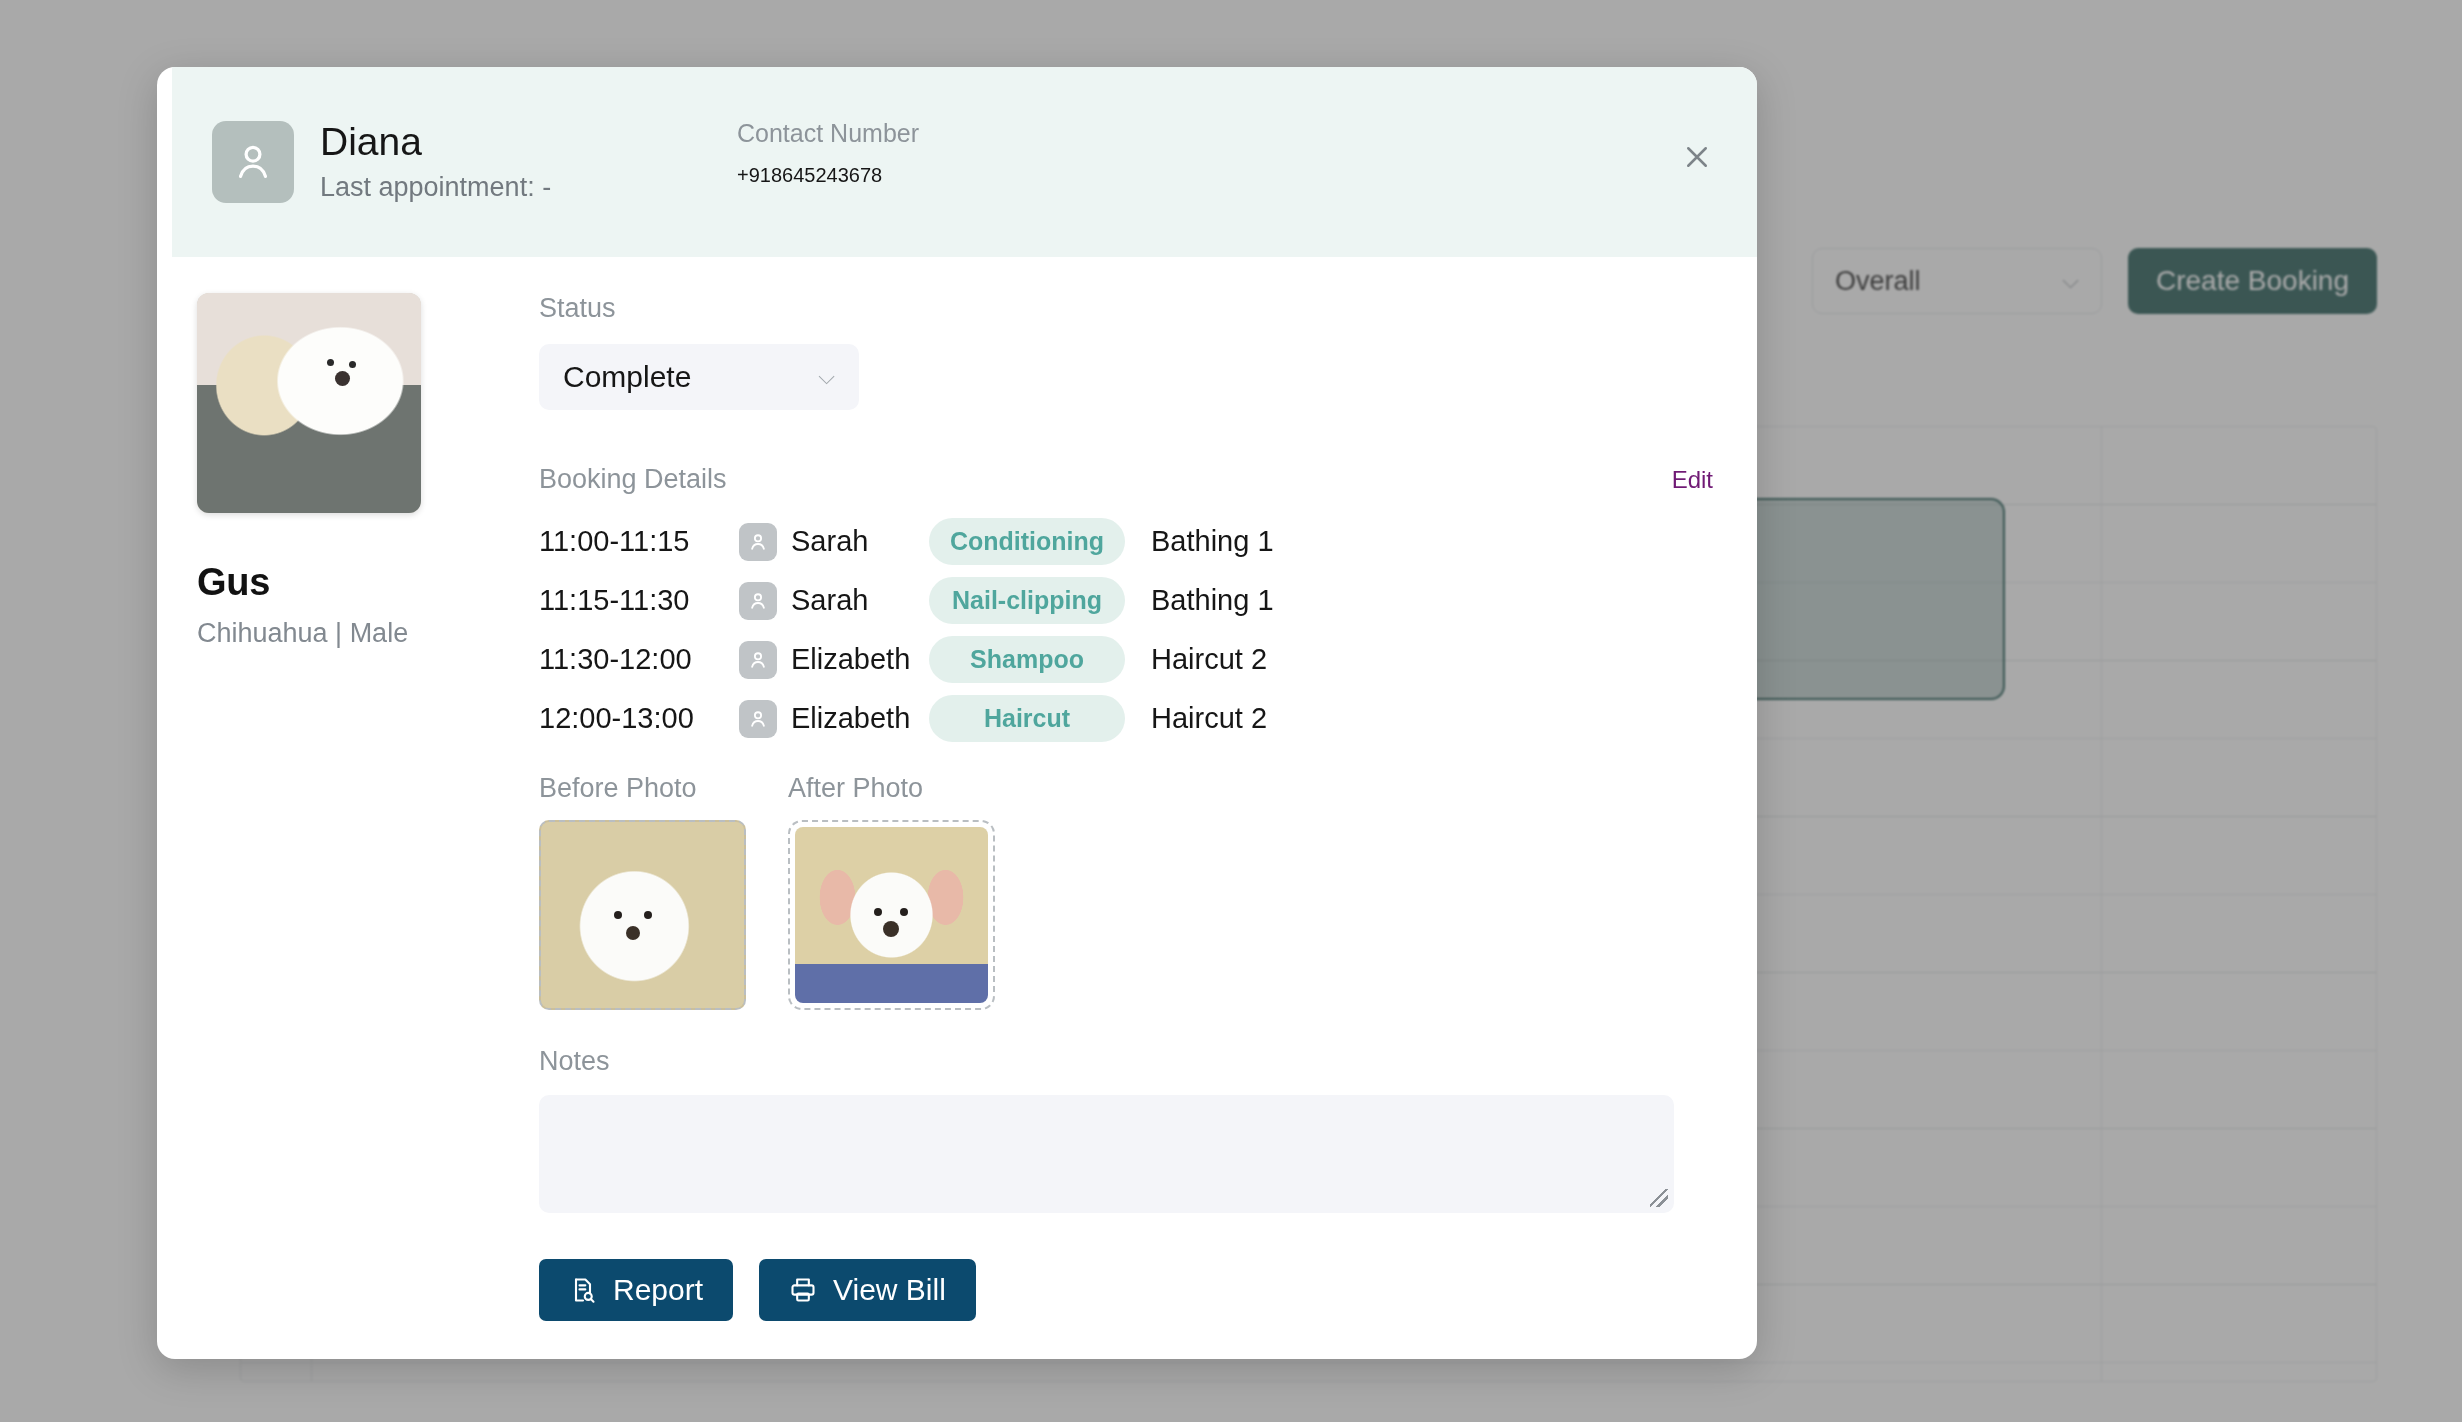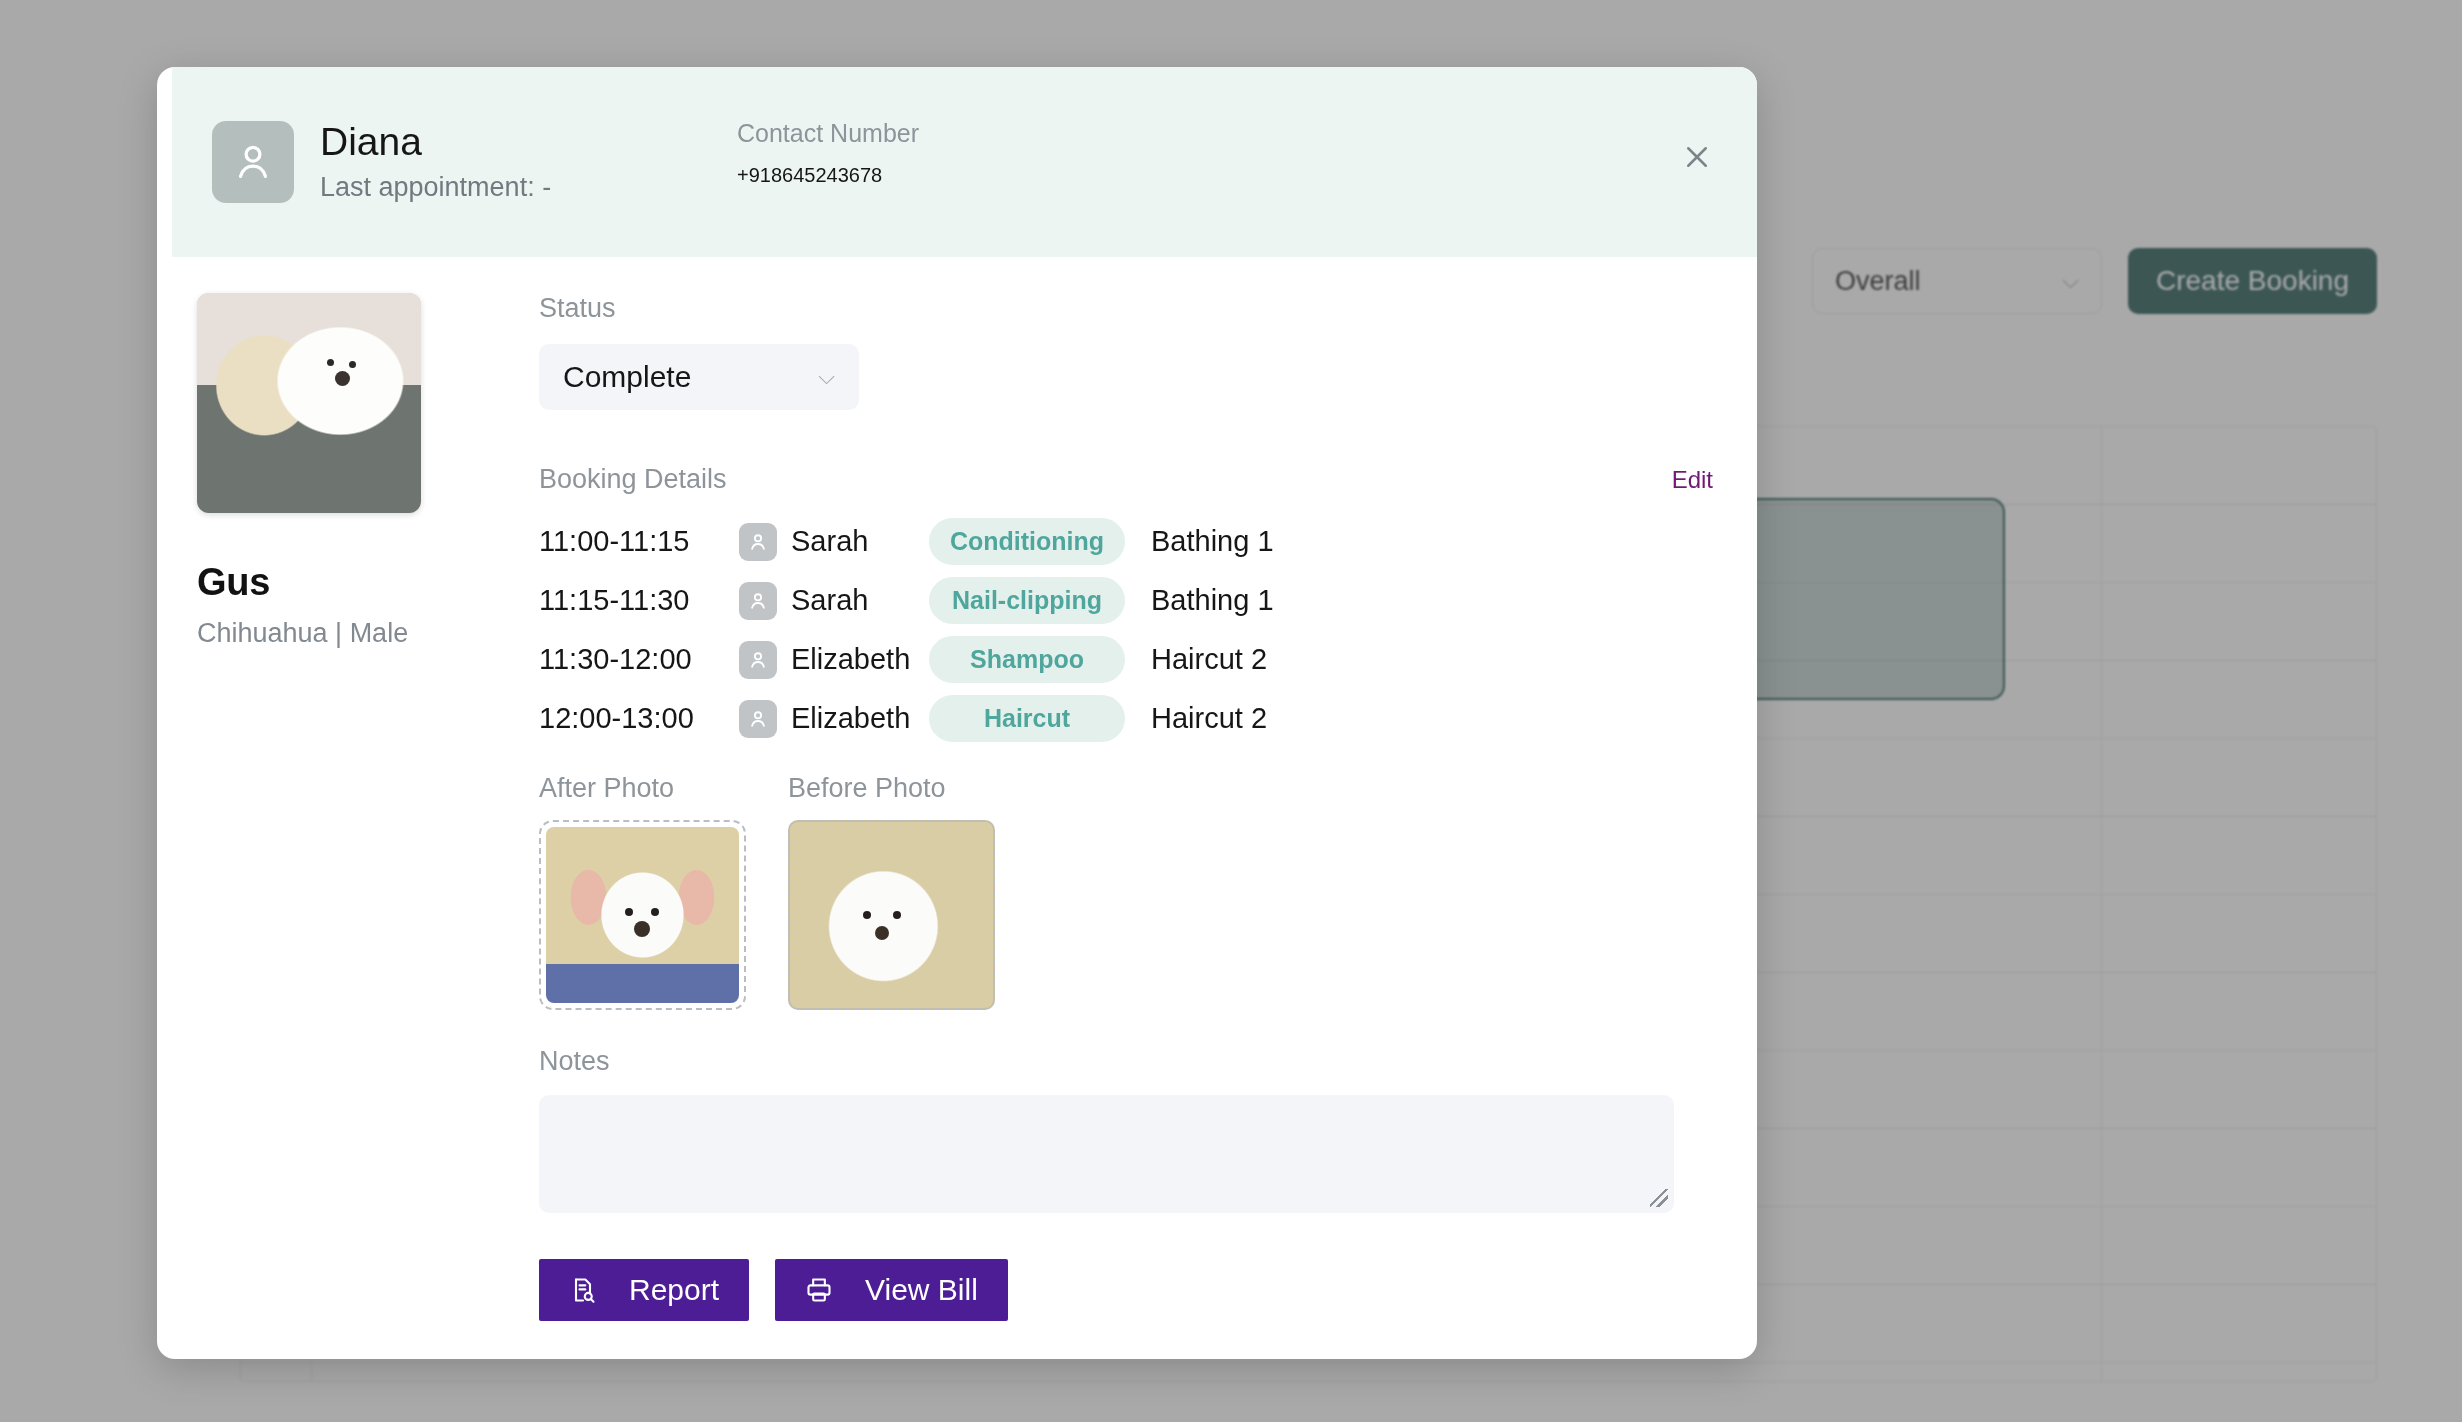--- a/index.html
+++ b/index.html
@@ -217,23 +217,23 @@
   .resize-handle {
     position: absolute; right: 6px; bottom: 6px;
     width: 18px; height: 18px;
     background:
       linear-gradient(135deg, transparent 0 42%, #8b9096 42% 52%, transparent 52% 66%, #8b9096 66% 76%, transparent 76%);
   }
 
   .actions { margin-top: 46px; display: flex; gap: 26px; padding-bottom: 40px; }
   .btn {
     height: 62px; padding: 0 30px;
-    background: #4c1d95; color: #ffffff;
-    border: none; border-radius: 2px;
-    display: flex; align-items: center; gap: 32px;
+    background: #0c4a6e; color: #ffffff;
+    border: none; border-radius: 7px;
+    display: flex; align-items: center; gap: 16px;
     font-size: 30px; font-family: "Liberation Sans", sans-serif;
     cursor: pointer;
   }
   .btn svg { width: 28px; height: 28px; }
 
   
   .dog-a { position:absolute; inset:0;
     background:
       radial-gradient(ellipse 46% 40% at 64% 40%, #fdfdfb 0 60%, transparent 62%),
       radial-gradient(ellipse 34% 36% at 30% 42%, #eadfc3 0 62%, transparent 64%),
@@ -428,29 +428,29 @@
           <div class="bd-tagcell">
             <span class="tag">Haircut</span>
           </div>
           <div class="bd-pkg">Haircut 2</div>
         </div>
 
       </div>
 
       <div class="photos-row">
         <div class="photo-block">
+          <div class="field-label">Before Photo</div>
+          <div class="photo-frame">
+              <span class="ph-inner dog-b"></span>
+            </div>
+        </div>
+        <div class="photo-block">
           <div class="field-label">After Photo</div>
           <div class="photo-frame rounded">
               <span class="ph-inner inset dog-c"></span>
-            </div>
-        </div>
-        <div class="photo-block">
-          <div class="field-label">Before Photo</div>
-          <div class="photo-frame">
-              <span class="ph-inner dog-b"></span>
             </div>
         </div>
       </div>
 
       <div class="field-label notes-label">Notes</div>
       <div class="notes-box">
         <span class="resize-handle"></span>
       </div>
 
       <div class="actions">

